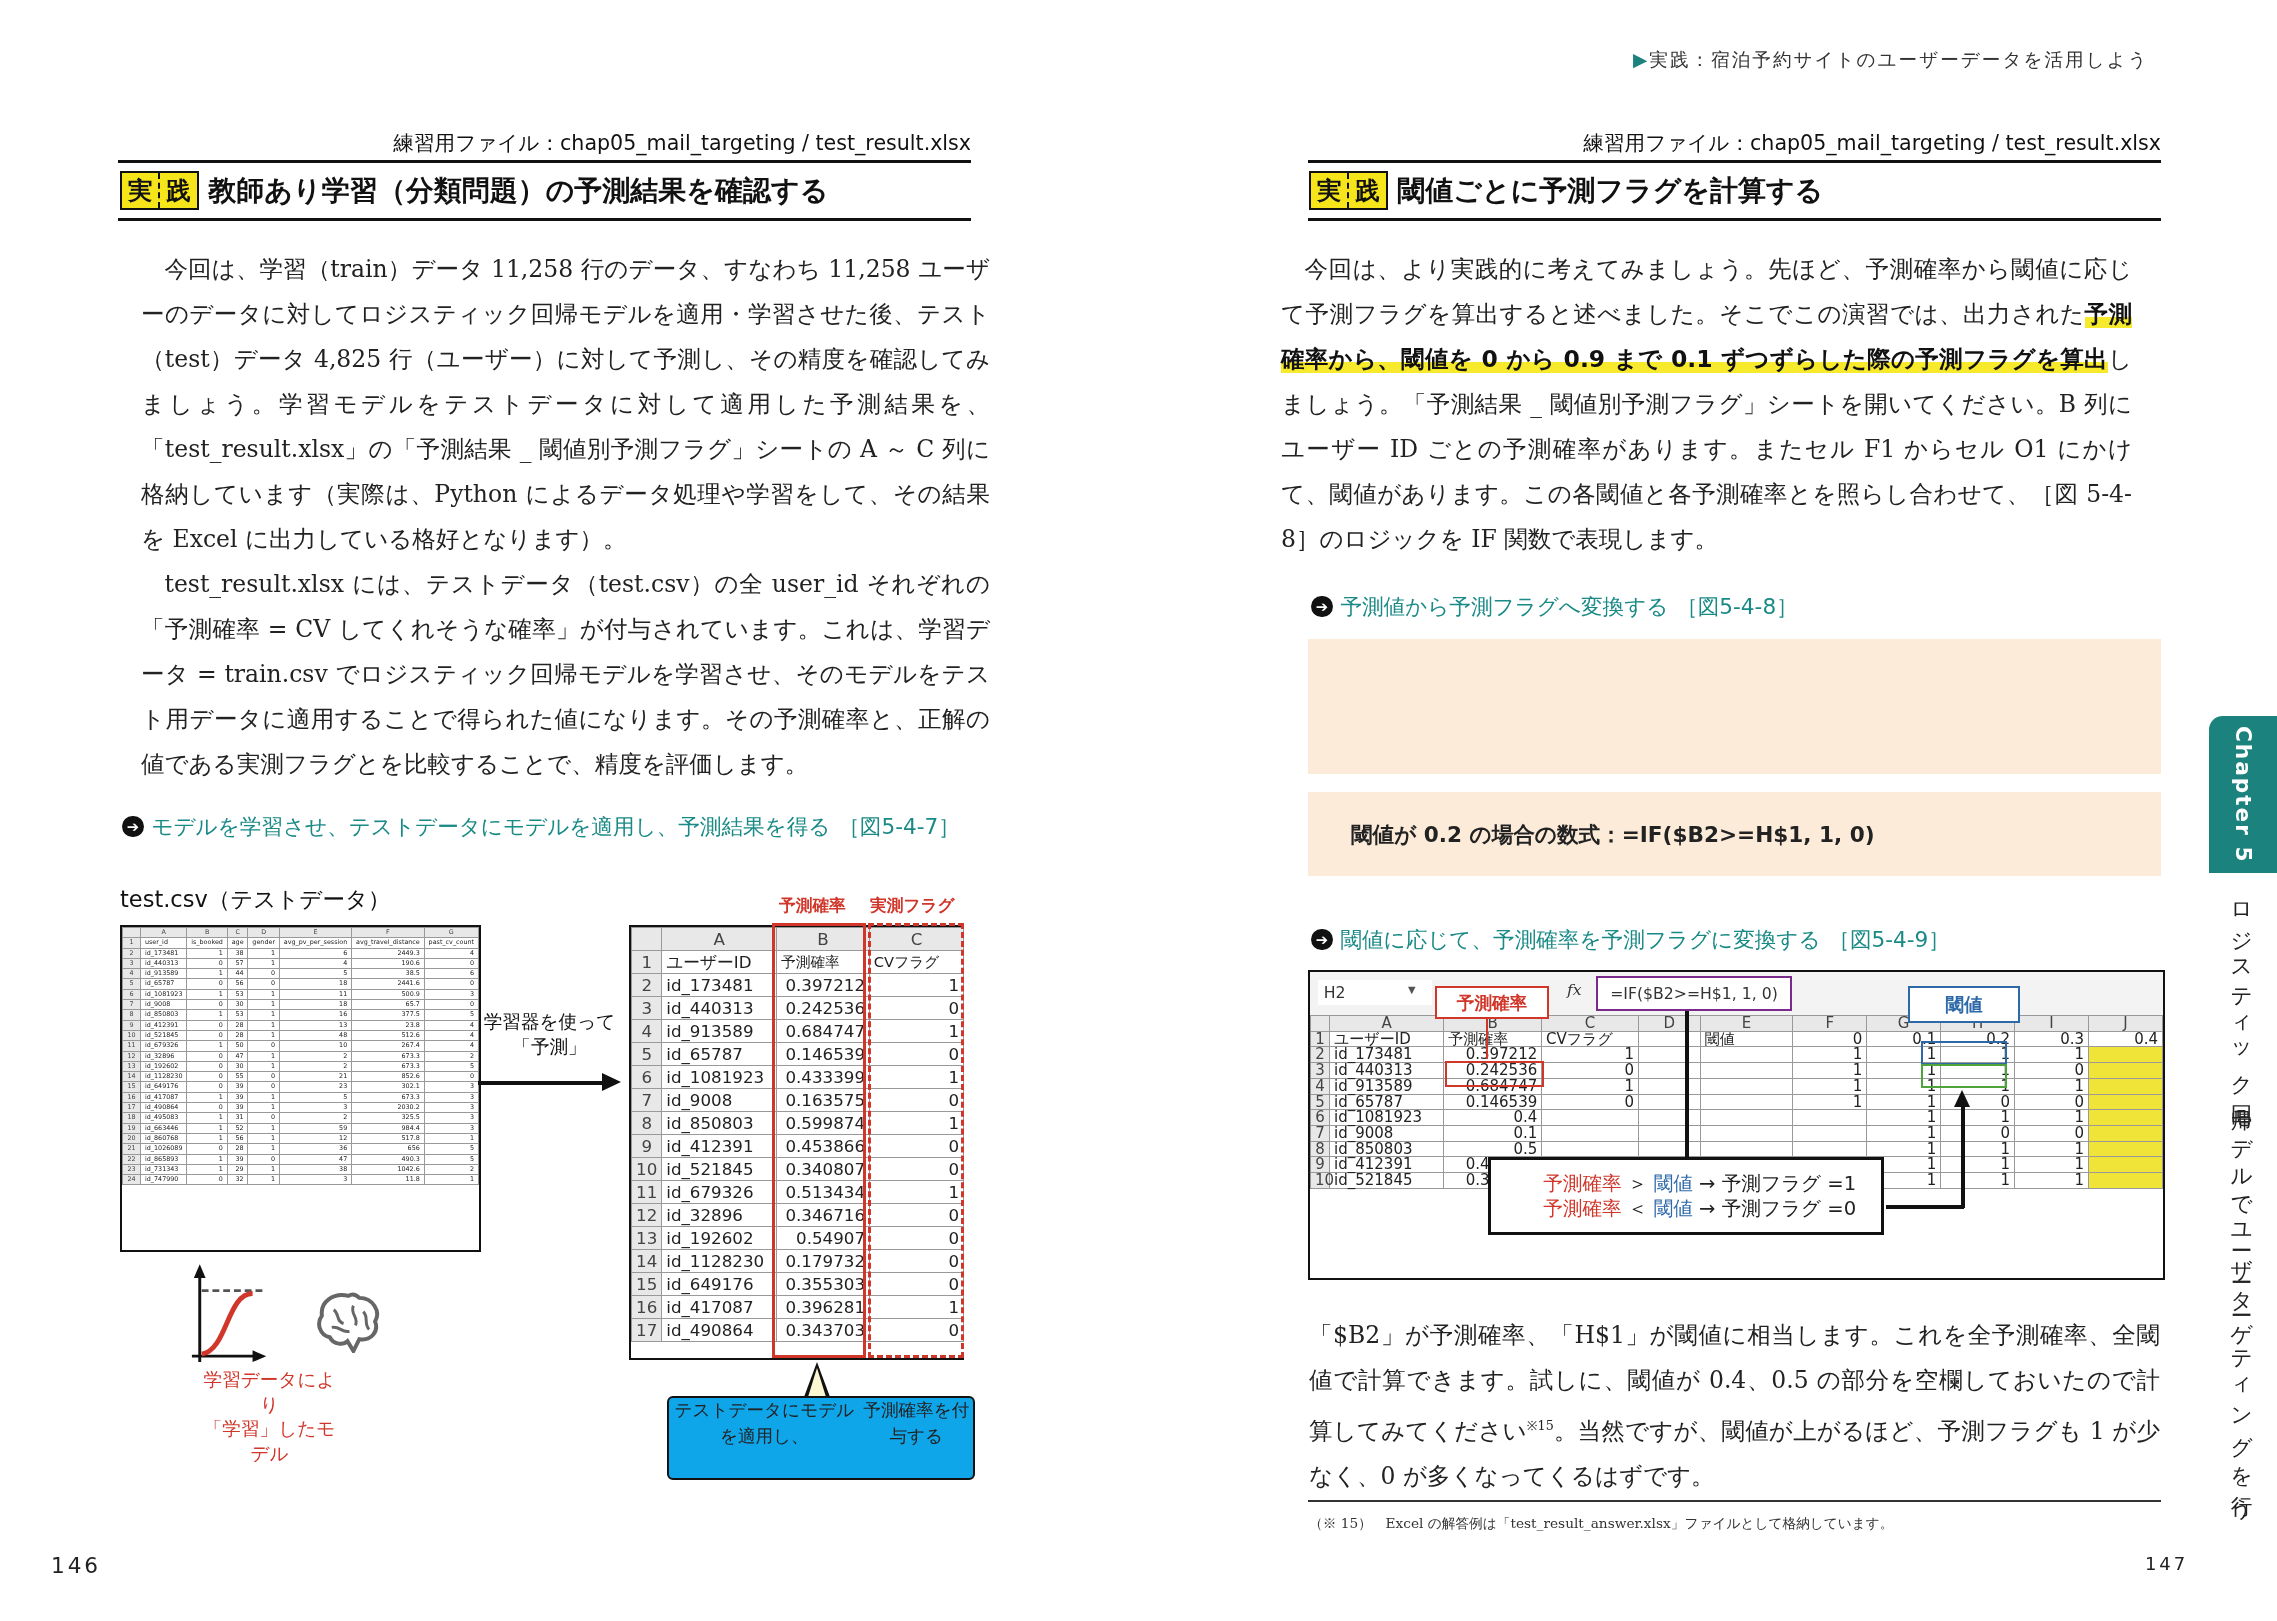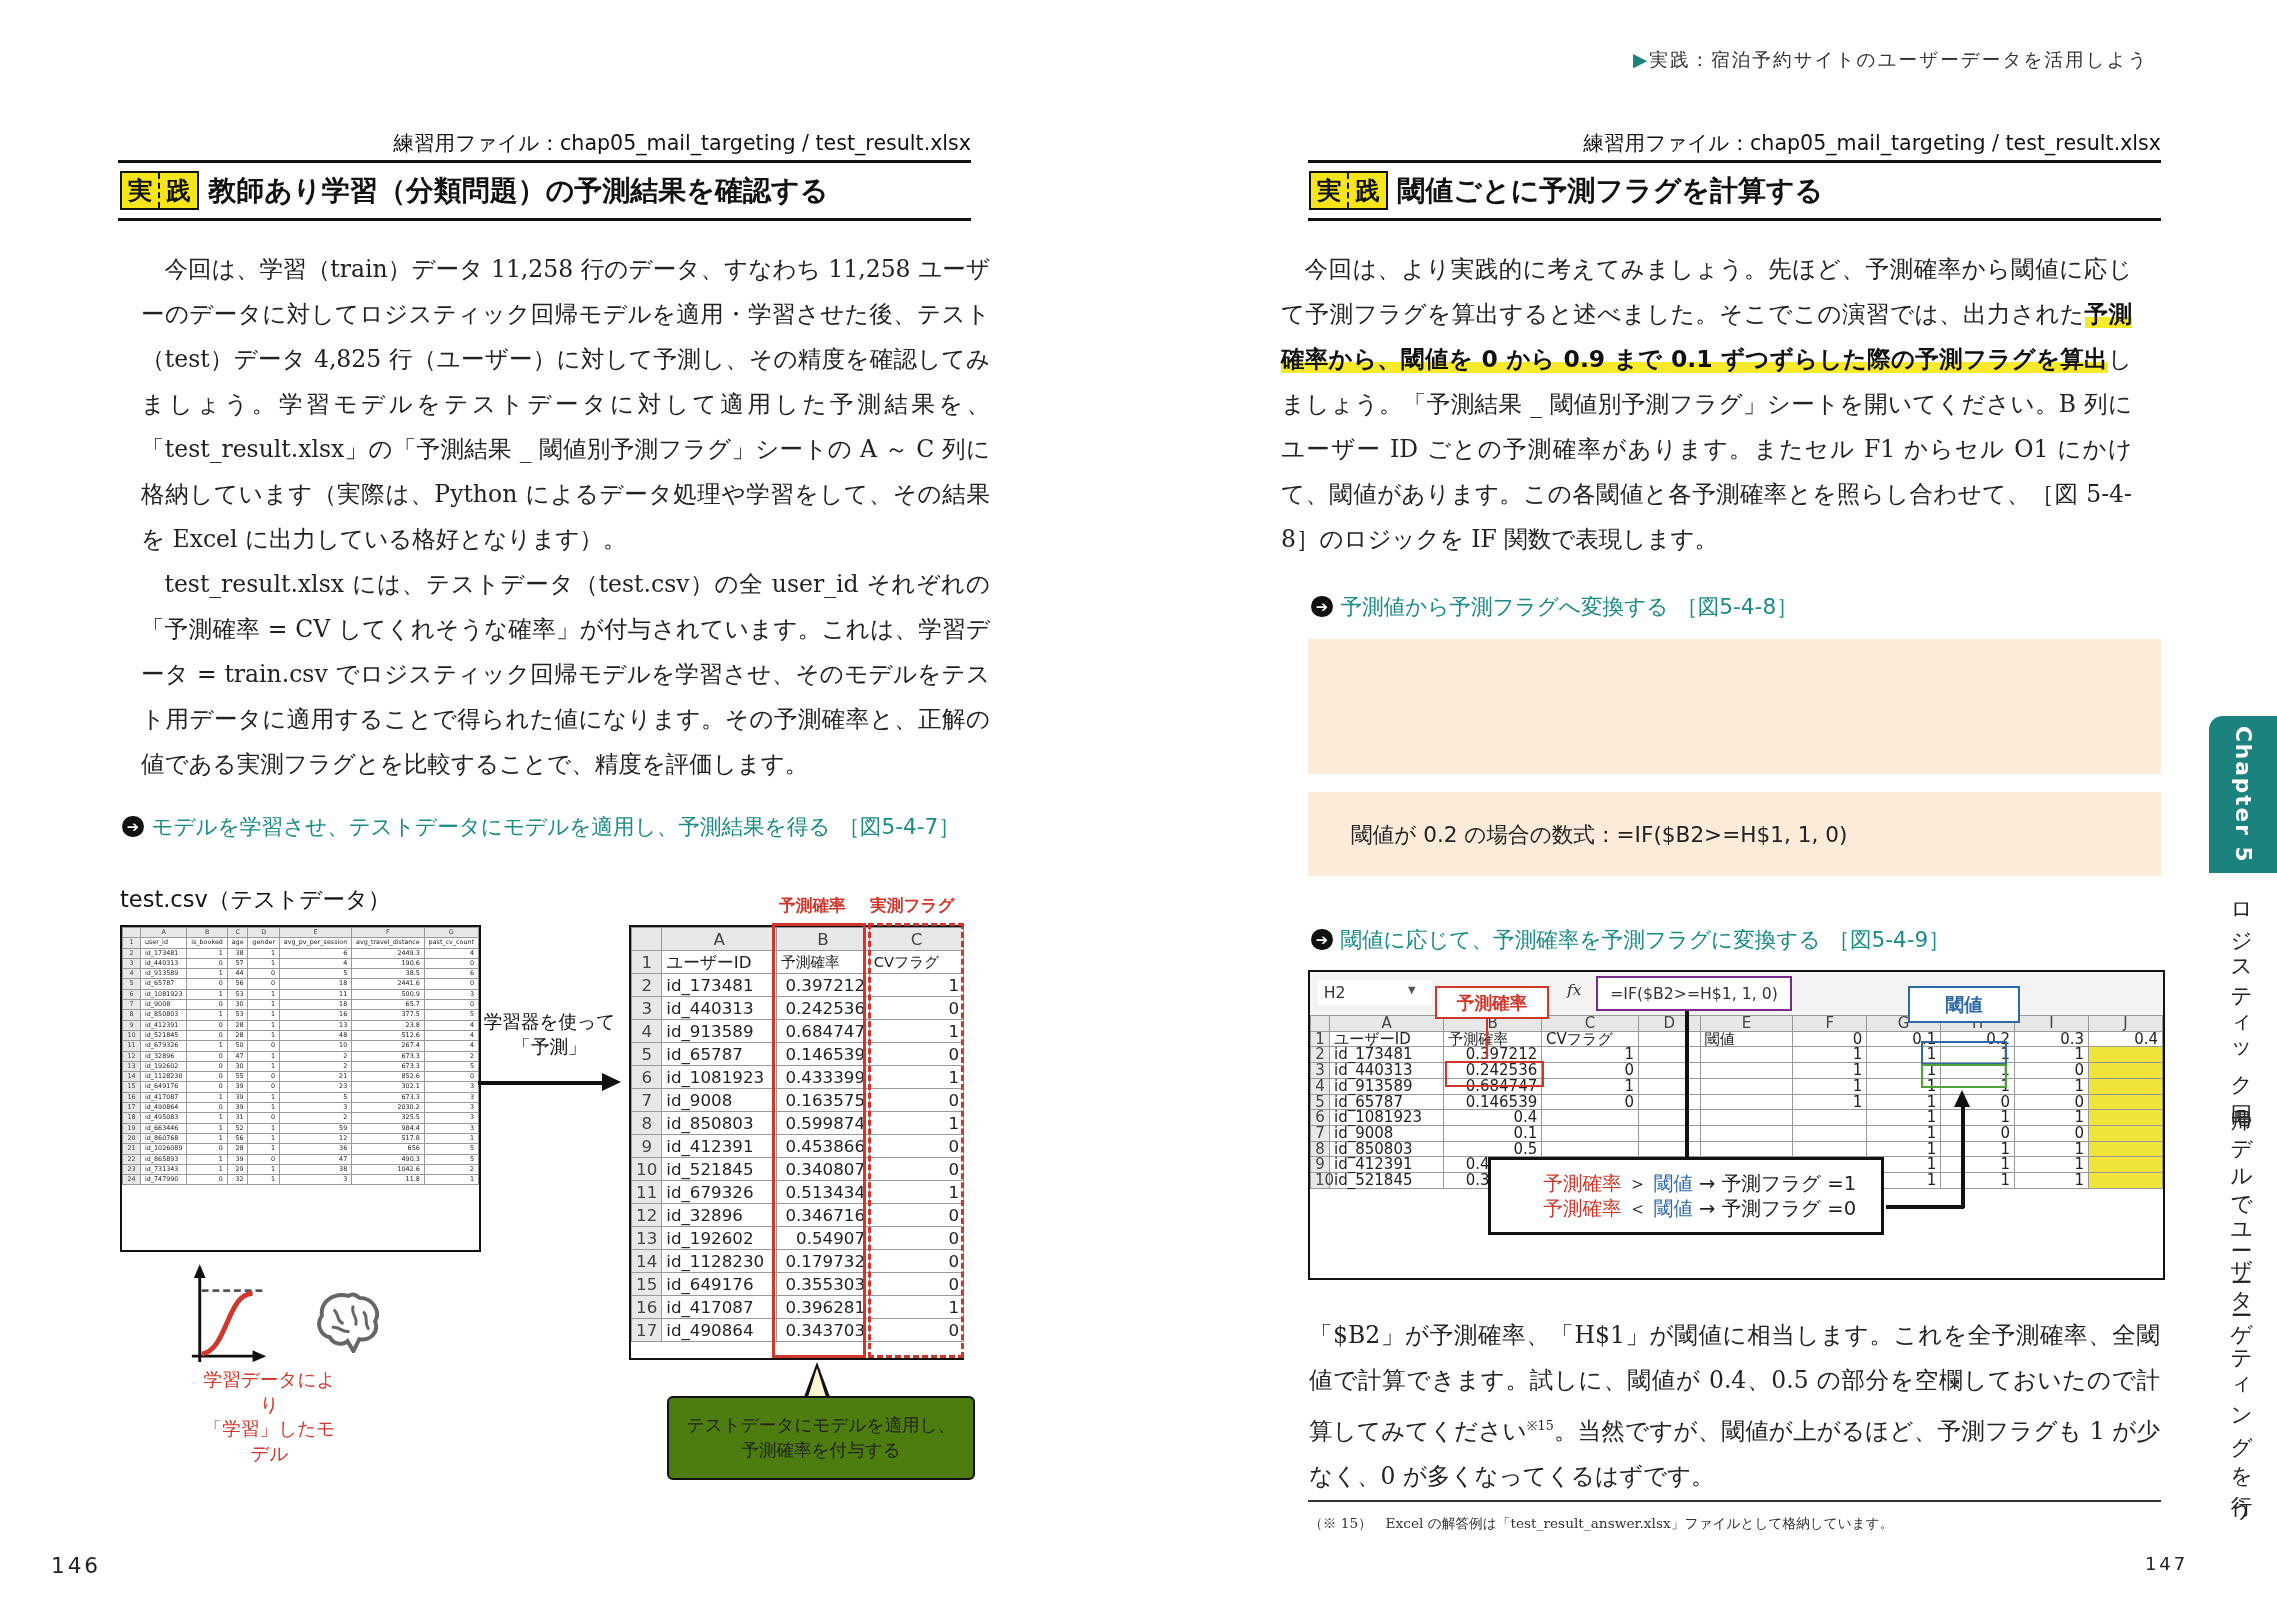--- a/index.html
+++ b/index.html
@@ -458,21 +458,21 @@
           <td class="num">0</td>
         </tr>
       </tbody>
   </table>
 </div>
 <div class="abs" style="left:772px;top:923px;width:94px;height:435px;border:3.9px solid #d0362a;box-sizing:border-box;"></div>
 <div class="abs" style="left:868px;top:923px;width:96px;height:435px;border:3.9px dashed #d0362a;box-sizing:border-box;"></div>
 
 <div class="abs" style="left:804px;top:1362px;width:0;height:0;border-left:13.7px solid transparent;border-right:13.7px solid transparent;border-bottom:35px solid #111;"></div>
 <div class="abs" style="left:808px;top:1368px;width:0;height:0;border-left:9.8px solid transparent;border-right:9.8px solid transparent;border-bottom:29px solid #fbf7d2;"></div>
-<div class="abs" style="left:667px;top:1396px;width:304px;height:80px;border:2.9px solid #111;border-radius:5.9px;background:#4d7c0f;text-align:center;font-size:17.6px;line-height:25.5px;display:flex;flex-direction:column;justify-content:center;">
+<div class="abs" style="left:667px;top:1396px;width:304px;height:80px;border:2.9px solid #111;border-radius:5.9px;background:#0ea5e9;text-align:center;font-size:17.6px;line-height:25.5px;display:flex;flex-direction:row;justify-content:center;">
   <div>テストデータにモデルを適用し、</div>
   <div>予測確率を付与する</div>
 </div>
 
 <div class="abs" style="left:51px;top:1553px;font-size:21.6px;letter-spacing:2.9px;color:#222;">146</div>
 
 <div class="abs" style="left:1633px;top:47px;font-size:18.6px;color:#333;letter-spacing:2px;">
   <span style="color:#1b827d;">▶</span><span>実践：宿泊予約サイトのユーザーデータを活用しよう</span>
 </div>
 
@@ -492,21 +492,21 @@
 </div>
 
 <div class="abs fig-caption" style="left:1311px;top:592px;">
   <span class="arrow">➔</span>
   <span>予測値から予測フラグへ変換する</span>
   <span class="ref">［図5-4-8］</span>
 </div>
 
 <div class="abs box-beige" style="left:1308px;top:639px;width:853px;height:135px;font-size:21.6px;line-height:44px;display:flex;flex-direction:column;justify-content:center;padding-left:27.4px;box-sizing:border-box;">
 </div>
-<div class="abs box-beige" style="left:1308px;top:792px;width:853px;height:84px;font-size:21.6px;display:flex;align-items:center;padding-left:43px;box-sizing:border-box;">閾値が 0.2 の場合の数式：=IF($B2&gt;=H$1, 1, 0)</div>
+<div class="abs box-beige" style="left:1308px;top:792px;width:853px;height:84px;font-size:21.6px;display:flex;align-items:center;padding-left:43px;box-sizing:border-box;font-weight:bold;">閾値が 0.2 の場合の数式：=IF($B2&gt;=H$1, 1, 0)</div>
 
 <div class="abs fig-caption" style="left:1311px;top:925px;">
   <span class="arrow">➔</span>
   <span>閾値に応じて、予測確率を予測フラグに変換する</span>
   <span class="ref">［図5-4-9］</span>
 </div>
 
 <div class="abs" style="left:1308px;top:970px;width:853px;height:306px;border:2.9px solid #111;background:#fff;overflow:hidden;">
   <div style="height:43px;background:#f3f3f3;position:relative;">
     <div style="position:absolute;left:7.8px;top:7.8px;width:108px;height:25.5px;background:#fff;font-size:15.7px;line-height:25.5px;padding-left:5.9px;color:#333;">H2</div>

